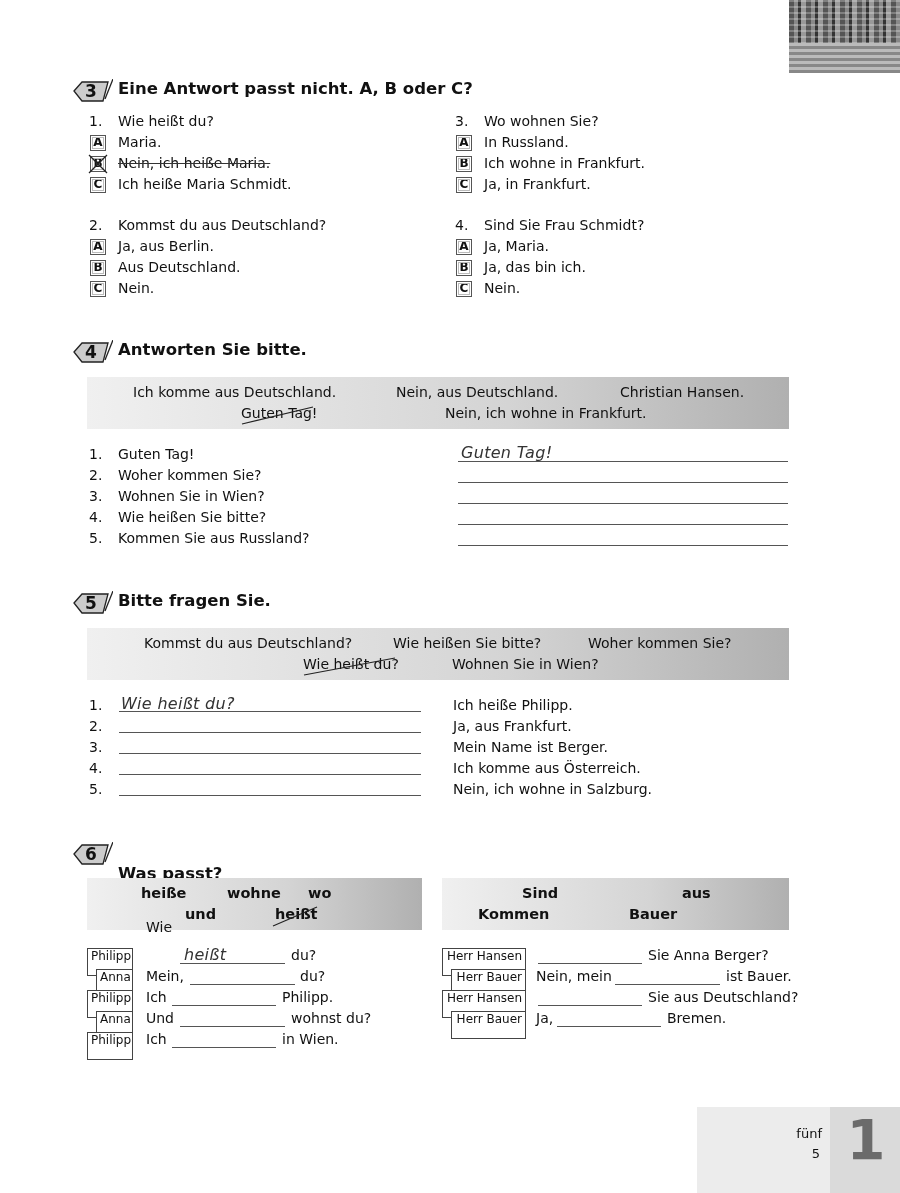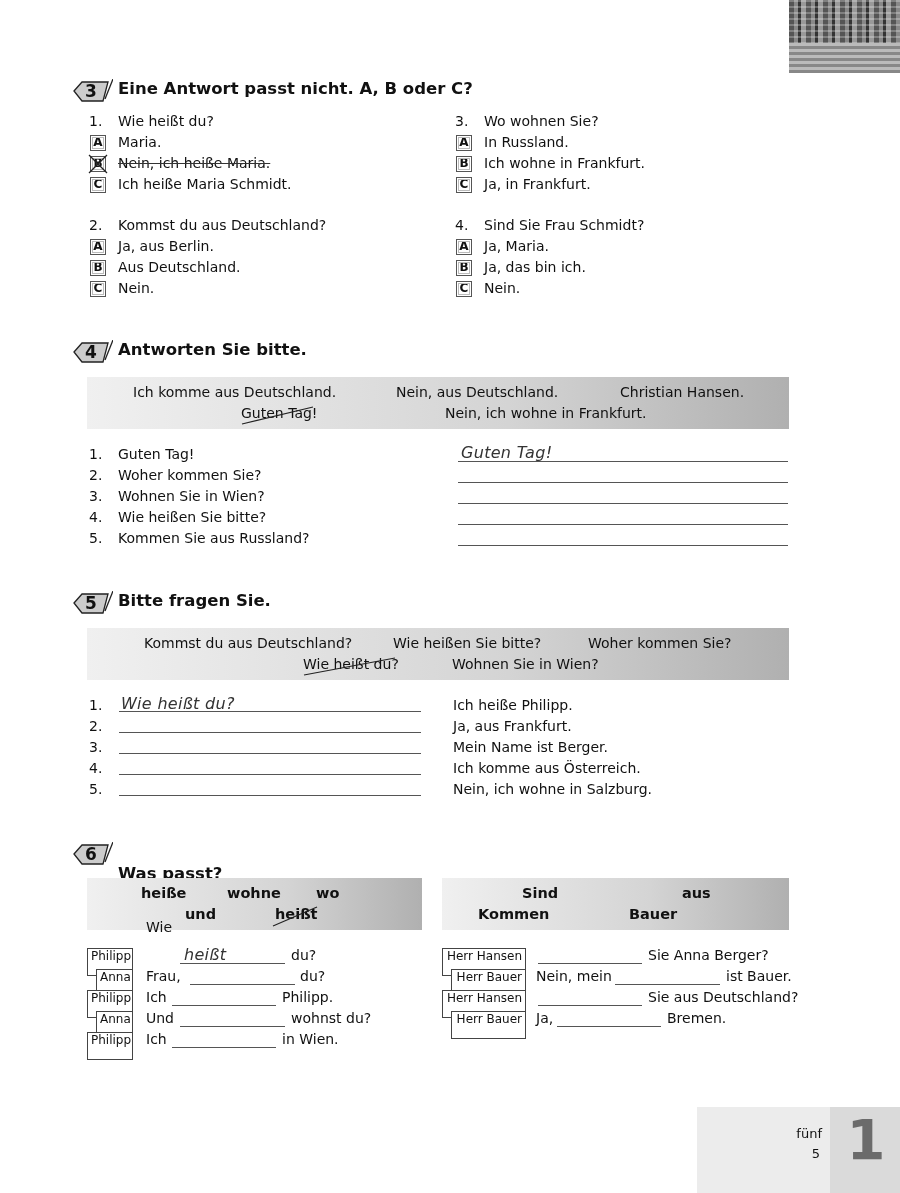--- a/index.html
+++ b/index.html
@@ -233,21 +233,21 @@
       <polygon points="1,12 9,3 35,3 30,22 9,22" fill="#ccc" stroke="#222" stroke-width="1.3"></polygon>
       <line x1="32" y1="20" x2="40" y2="0" stroke="#222" stroke-width="1.3"></line>
     </svg>
   <span>6</span>
 </div>
 <div class="abs sec-title" style="left:118px;top:842px;margin-top:22px;">Was passt?</div>
 
 <div class="abs wordbar bold" style="left:87px;top:878px;width:335px;">
   <span class="w" style="left:54px;top:7px;">heiße</span>
   <span class="w" style="left:140px;top:7px;">wohne</span>
-  <span class="w" style="left:229px;top:7px;">wo</span>
+  <span class="w" style="left:221px;top:7px;">wo</span>
   <span class="w" style="left:98px;top:28px;">und</span>
   <span class="w" style="left:188px;top:28px;">heißt</span>
   <svg class="abs" style="left:184px;top:27px;" width="50" height="24">
       <line x1="2" y1="21" x2="46" y2="2" stroke="#222" stroke-width="1.2"></line>
     </svg>
 </div>
 
 <div class="abs wordbar bold" style="left:442px;top:878px;width:347px;">
   <span class="w" style="left:80px;top:7px;">Sind</span>
   <span class="w" style="left:240px;top:7px;">aus</span>
@@ -255,21 +255,21 @@
   <span class="w" style="left:187px;top:28px;">Bauer</span>
 </div>
 
 <div class="tag" style="left:87px;top:948px;width:46px;">Philipp</div>
 <span class="row-t" style="left:146px;top:919px;">Wie</span>
 <span class="hand" style="left:184px;top:945px;">heißt</span>
 <div class="line" style="left:180px;top:963px;width:105px;"></div>
 <span class="row-t" style="left:291px;top:947px;">du?</span>
 
 <div class="tag" style="left:96px;top:969px;width:37px;">Anna</div>
-<span class="row-t" style="left:146px;top:968px;">Frau,</span>
+<span class="row-t" style="left:146px;top:968px;">Mein,</span>
 <div class="line" style="left:190px;top:984px;width:105px;"></div>
 <span class="row-t" style="left:300px;top:968px;">du?</span>
 
 <div class="tag" style="left:87px;top:990px;width:46px;">Philipp</div>
 <span class="row-t" style="left:146px;top:989px;">Ich</span>
 <div class="line" style="left:172px;top:1005px;width:104px;"></div>
 <span class="row-t" style="left:282px;top:989px;">Philipp.</span>
 
 <div class="tag" style="left:96px;top:1011px;width:37px;">Anna</div>
 <span class="row-t" style="left:146px;top:1010px;">Und</span>

